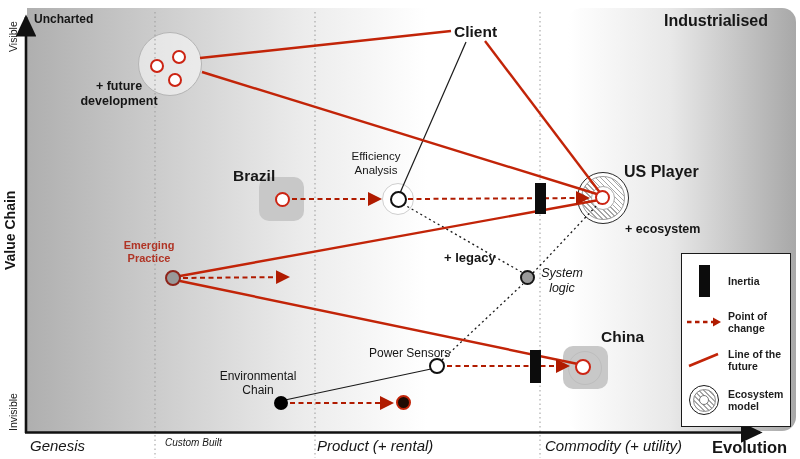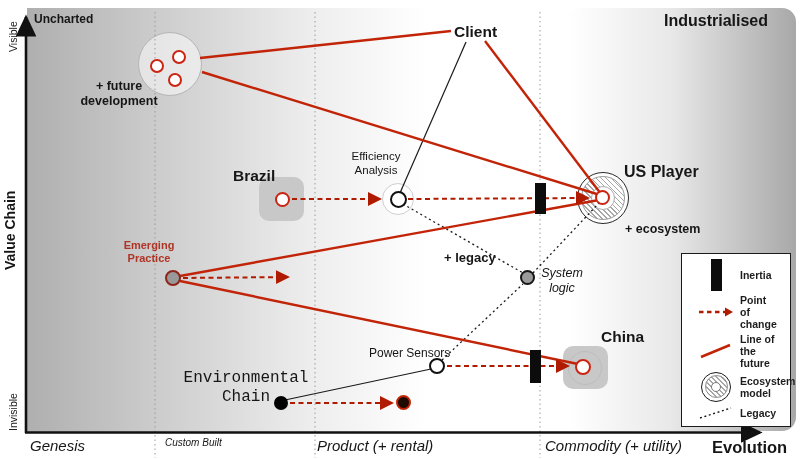--- a/index.html
+++ b/index.html
@@ -19,21 +19,21 @@
   
   .node{position:absolute;border-radius:50%;box-sizing:border-box;}
   .sq{position:absolute;border-radius:10px;background:#c8c8c8;}
   .inertia{position:absolute;background:#0c0c0c;width:11px;}
   .hatch{background-image:repeating-linear-gradient(45deg,rgba(95,95,95,0.55) 0,rgba(95,95,95,0.55) 1px,transparent 1px,transparent 3.5px);}
   svg.overlay{position:absolute;left:0;top:0;}
   .z1{z-index:1}.z2{z-index:2}.z3{z-index:3}.z4{z-index:4}
   
   #legend{position:absolute;left:681px;top:253px;width:110px;height:174px;background:#fff;
           border:1.6px solid #1a1a1a;box-sizing:border-box;z-index:5;
-          display:flex;flex-direction:column;justify-content:space-around;padding:4px 14px;}
+          display:flex;flex-direction:column;justify-content:space-around;padding:4px 2px;}
   .leg-row{display:flex;align-items:center;gap:4px;}
   .leg-ic{width:40px;display:flex;justify-content:center;align-items:center;flex:0 0 40px;}
   .leg-lb{font-size:10.5px;font-weight:600;color:#1d1d1d;}
   .eco-outer{width:30px;height:30px;border-radius:50%;border:1.8px solid #1a1a1a;background:#fff;
              display:flex;align-items:center;justify-content:center;box-sizing:border-box;}
   .eco-mid{width:23px;height:23px;border-radius:50%;border:1px solid #8a8a8a;
            display:flex;align-items:center;justify-content:center;box-sizing:border-box;}
   .eco-core{width:10px;height:10px;border-radius:50%;border:1px solid #777;background:#fff;box-sizing:border-box;}
 </style>
 </head>
@@ -143,21 +143,21 @@
   <div class="lbl b ctr z4" style="left:149px;top:239px;font-size:11px;color:#b03425;">
     <div>Emerging</div>
     <div>Practice</div>
   </div>
   <div class="lbl i ctr z4" style="left:562px;top:266px;font-size:12.5px;">
     <div>System</div>
     <div>logic</div>
   </div>
   <div class="lbl b z4" style="left:444px;top:250px;font-size:13px;">+ legacy</div>
   <div class="lbl z4" style="left:369px;top:346px;font-size:12px;">Power Sensors</div>
-  <div class="lbl ctr z4" style="left:246px;top:369px;font-size:16px;font-family:Liberation Mono, monospace;">
+  <div class="lbl ctr z4" style="left:258px;top:369px;font-size:12px;">
     <div>Environmental</div>
     <div>Chain</div>
   </div>
   <div class="lbl b z4" style="left:601px;top:328px;font-size:15.5px;">China</div>
 
   <div id="legend">
     <div class="leg-row">
       <span class="leg-ic">
         <span style="display:block;width:11px;height:32px;background:#0c0c0c;"></span>
       </span>
@@ -183,23 +183,15 @@
     <div class="leg-row">
       <span class="leg-ic">
         <span class="eco-outer">
             <span class="eco-mid hatch">
               <span class="eco-core"></span>
             </span>
           </span>
       </span>
       <span class="leg-lb">Ecosystem model</span>
     </div>
-    <div class="leg-row">
-      <span class="leg-ic">
-        <svg width="36" height="16" viewBox="0 0 36 16">
-          <line x1="2" y1="13" x2="33" y2="3" stroke="#1a1a1a" stroke-width="1.4" stroke-dasharray="2 2.6"></line>
-        </svg>
-      </span>
-      <span class="leg-lb">Legacy</span>
-    </div>
   </div>
 
 </div>
 
 </body></html>

